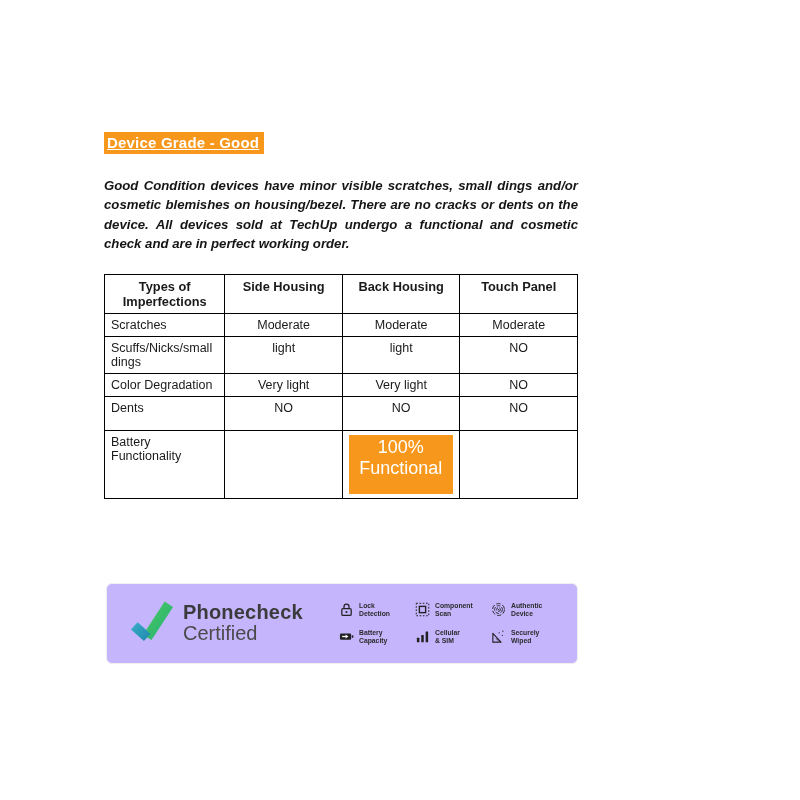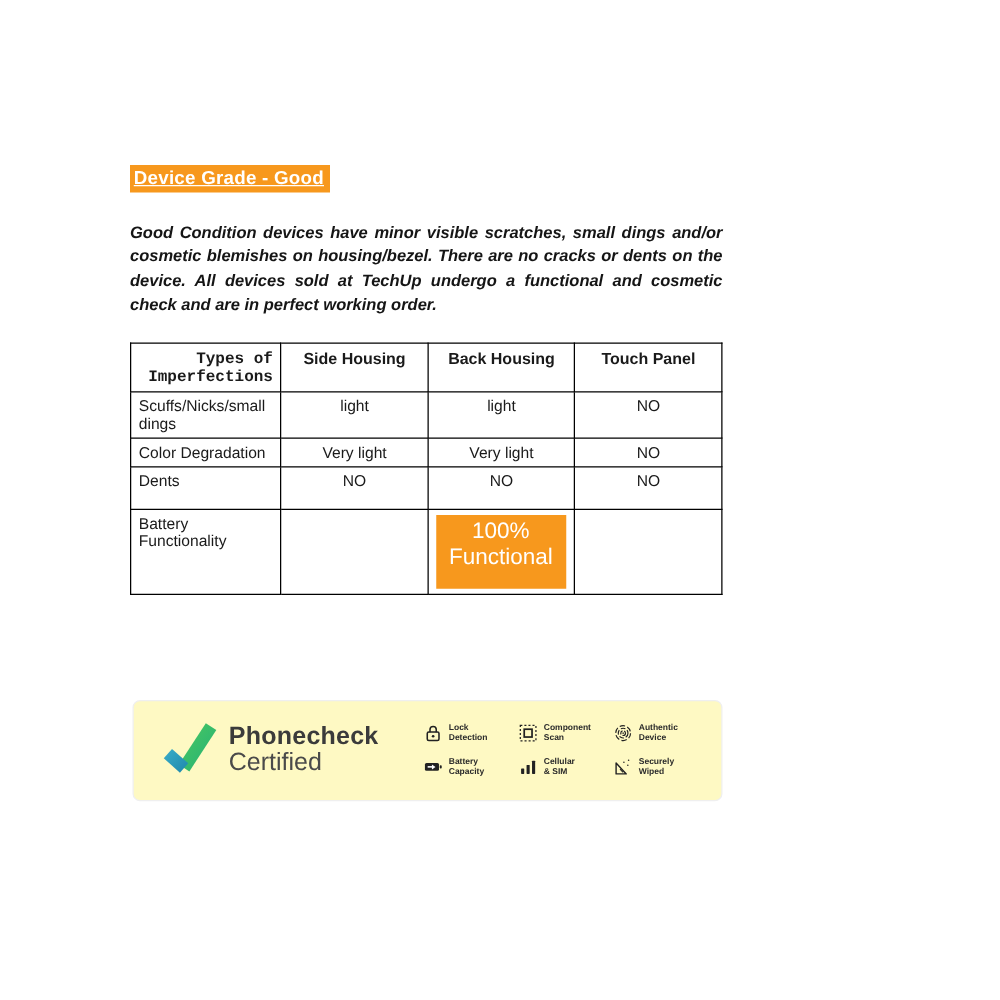--- a/index.html
+++ b/index.html
@@ -15,35 +15,35 @@
   
   .para { margin-top: 22px; font-size: 13.2px; font-weight: bold; line-height: 19.4px;
     text-align: justify; color: #151515; font-style: italic; }
 
   
   table.grade { border-collapse: collapse; width: 474px; margin-top: 20px;
     font-size: 12.5px; }
   table.grade th, table.grade td { border: 1px solid #000; vertical-align: top;
     padding: 4px 6px; }
   table.grade th { font-weight: bold; font-size: 12.8px; }
-  table.grade th.c0 { text-align: right; width: 25.4%; font-family: Liberation Mono, monospace; }
+  table.grade th.c0 { text-align: center; width: 25.4%; }
   table.grade th.c1, table.grade th.c2, table.grade th.c3 { width: 24.8%; text-align: center; }
   table.grade td.rowlabel { text-align: left; }
   table.grade td.val { text-align: center; }
   tr.r-normal td { height: 23px; }
   tr.r-header th { height: 22px; }
   tr.r-dents td { height: 34px; }
   tr.r-func td { height: 26px; }
   td.val-left { text-align: left; padding-left: 2px; }
   .hl { display: inline-block; background: var(--orange); color: #ffffff;
     font-size: 18px; font-weight: normal; padding: 2px 4px 15px 3px; }
 
   
   .card { width: 472px; height: 81px; margin-left: 2px; margin-top: 84px;
-    background: #fef9c3; border: 1px solid #efefef; border-radius: 6px;
+    background: #c4b5fd; border: 1px solid #efefef; border-radius: 6px;
     display: flex; align-items: center; }
   .logo-wrap { display: flex; align-items: center; margin-left: 23px; }
   .logo-svg { width: 46px; height: 46px; }
   .brand-text { margin-left: 7px; line-height: 21px; }
   .brand-name { font-size: 20px; font-weight: bold; color: #3b3b3b; letter-spacing: 0.2px; }
   .brand-sub { font-size: 20px; font-weight: normal; color: #4a4a4a; }
 
   .features { margin-left: auto; margin-right: 10px; display: grid;
     grid-template-columns: repeat(3, 76px); row-gap: 11px; column-gap: 0; }
   .feature { display: flex; align-items: center; }
@@ -60,20 +60,26 @@
 
   <p class="para">Good Condition devices have minor visible scratches, small dings and/or cosmetic blemishes on housing/bezel. There are no cracks or dents on the device. All devices sold at TechUp undergo a functional and cosmetic check and are in perfect working order.</p>
 
   <table class="grade">
     <tbody>
         <tr class="r-header">
       <th class="c0">Types of Imperfections</th>
       <th class="c1">Side Housing</th>
       <th class="c2">Back Housing</th>
       <th class="c3">Touch Panel</th>
+    </tr>
+    <tr class="r-normal">
+      <td class="rowlabel">Scratches</td>
+      <td class="val">Moderate</td>
+      <td class="val">Moderate</td>
+      <td class="val">Moderate</td>
     </tr>
     <tr class="r-normal">
       <td class="rowlabel">Scuffs/Nicks/small dings</td>
       <td class="val">light</td>
       <td class="val">light</td>
       <td class="val">NO</td>
     </tr>
     <tr class="r-normal">
       <td class="rowlabel">Color Degradation</td>
       <td class="val">Very light</td>

